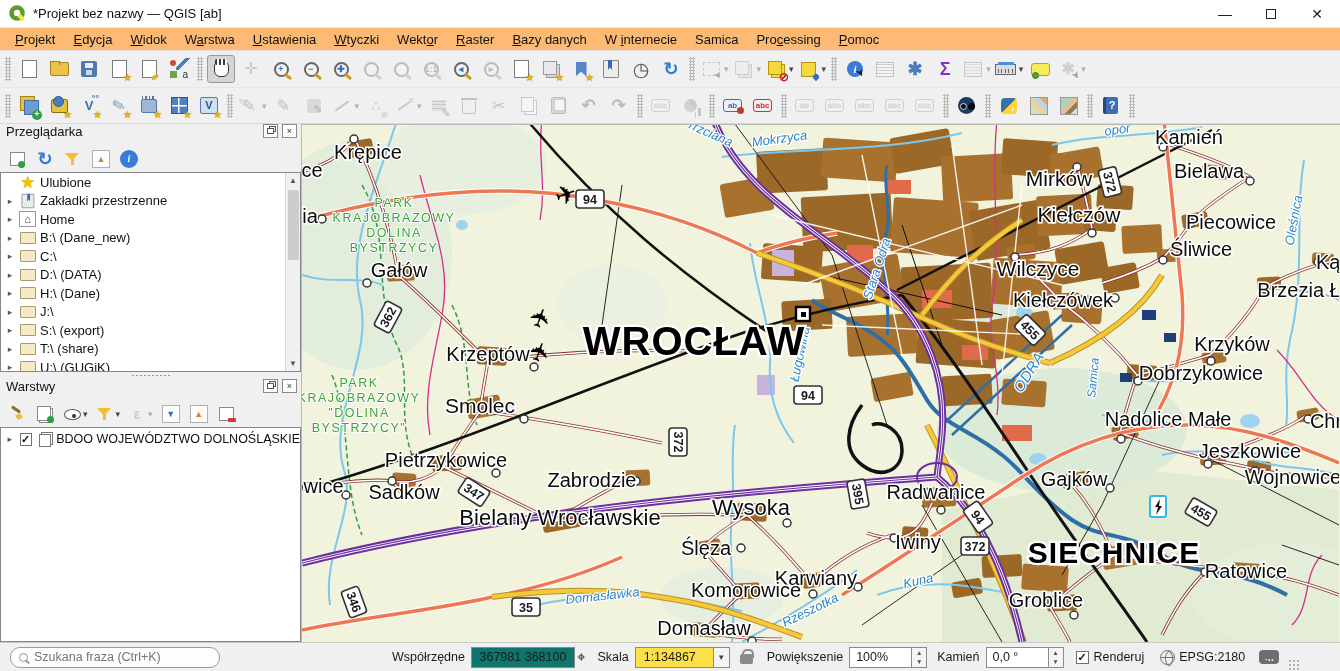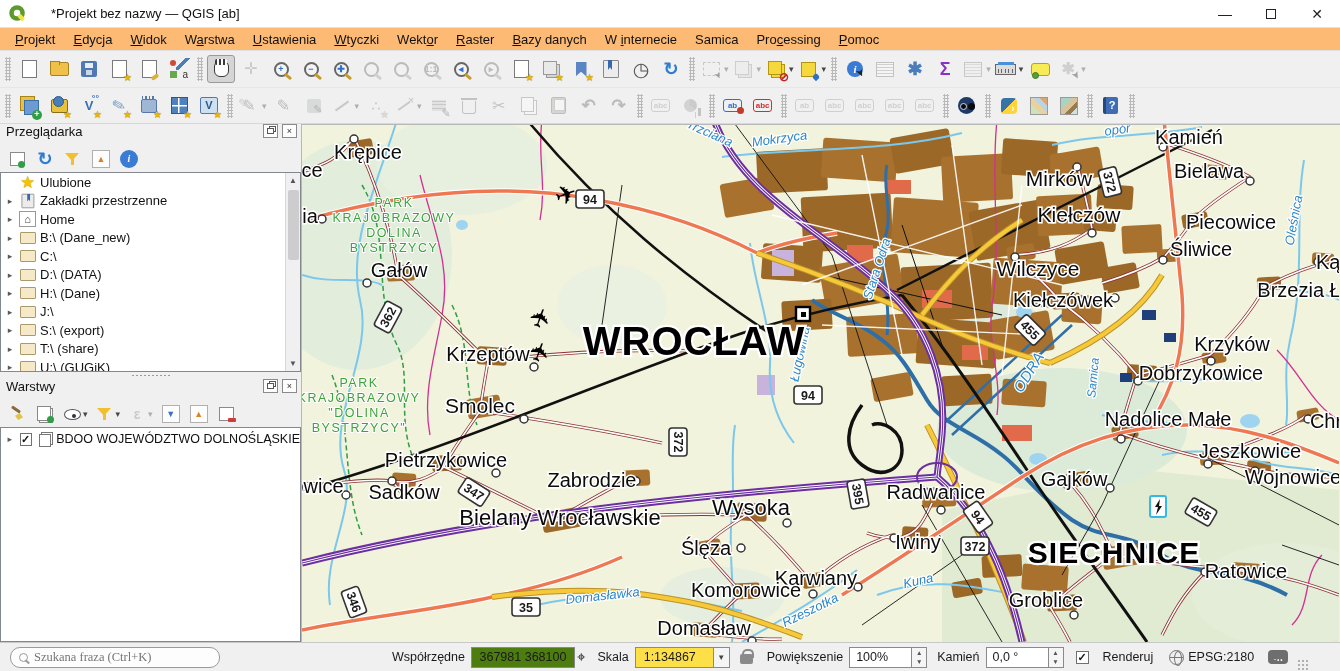--- a/index.html
+++ b/index.html
@@ -1,19 +1,19 @@
 <!DOCTYPE html>
 <html><head>
 <meta charset="utf-8">
 <style>
   *{box-sizing:border-box;margin:0;padding:0}
   html,body{width:1340px;height:671px;overflow:hidden;font-family:"Liberation Sans",sans-serif;font-size:13px;background:#f0f0f0;color:#111}
   
   #titlebar{height:28px;background:#fff;display:flex;align-items:center;border-bottom:1px solid #e3e3e3}
-  #titlebar .title{margin-left:24px;font-size:13px}
+  #titlebar .title{margin-left:6px;font-size:13px}
   .win-btns{margin-left:auto;display:flex;height:100%}
   .win-btn{width:46px;display:flex;align-items:center;justify-content:center;font-size:14px;color:#222}
   .win-btn .sq{width:10px;height:10px;border:1.2px solid #222}
   .qgis-logo{width:19px;height:19px;margin-left:8px;flex:0 0 auto}
   
   #menubar{height:23px;background:#fdba74;display:flex;align-items:center;padding-left:6px;border-bottom:1px solid #e0e0e0}
   .menu-item{padding:2px 9px;white-space:nowrap}
   .menu-item u{text-decoration:underline}
   
   .toolbar{display:flex;align-items:center;background:#f0f0f0;padding:0 2px}
@@ -155,23 +155,23 @@
   .cb{width:13px;height:13px;border:1px solid #707070;background:#fff;display:inline-flex;align-items:center;justify-content:center;font-size:11px;font-weight:bold;color:#1a1a1a}
   .grp-ic{width:15px;height:14px;position:relative}
   .grp-ic::before{content:"";position:absolute;left:2px;top:2px;width:10px;height:11px;background:#fff;border:1px solid #777;box-shadow:2px -2px 0 -1px #fff,2px -2px 0 0 #777}
   #map-wrap{flex:1;position:relative;background:#f1f3dc;border-top:1px solid #b8b8b8;overflow:hidden}
   #map-svg{display:block}
   
   #statusbar{height:29px;background:#f0f0f0;border-top:1px solid #c8c8c8;display:flex;align-items:center;font-size:12.5px;color:#1a1a1a;padding:0 4px}
   #search-wrap{width:210px;height:21px;margin-left:6px;border:1px solid #9a9a9a;border-radius:10px;background:#fdfdfd;display:flex;align-items:center;padding:0 8px;gap:6px;color:#8a8a8a}
   #search-wrap .mag{width:9px;height:9px;border:1.6px solid #9a9a9a;border-radius:50%;position:relative;flex:0 0 auto}
   #search-wrap .mag::after{content:"";position:absolute;width:5px;height:1.6px;background:#9a9a9a;bottom:-2px;right:-3px;transform:rotate(40deg)}
-  #search-wrap input{border:none;outline:none;background:transparent;font-family:Liberation Serif, serif;font-size:12.5px;color:#555;width:100%}
+  #search-wrap input{border:none;outline:none;background:transparent;font-family:Liberation Sans, sans-serif;font-size:12.5px;color:#555;width:100%}
   .sb-label{margin:0 6px 0 10px;white-space:nowrap}
-  .sb-box{height:21px;border:1px solid #8a8a8a;background:#4d7c0f;display:flex;align-items:center;justify-content:center;padding:0 6px;white-space:nowrap}
+  .sb-box{height:21px;border:1px solid #8a8a8a;background:#0f766e;display:flex;align-items:center;justify-content:center;padding:0 6px;white-space:nowrap}
   .sb-combo{display:flex;height:21px}
   .sb-combo .val{border:1px solid #8a8a8a;border-right:none;background:#fde047;display:flex;align-items:center;padding:0 8px}
   .sb-combo .btn{width:17px;border:1px solid #8a8a8a;background:#f5f5f5;display:flex;align-items:center;justify-content:center;font-size:8px;color:#444}
   .sb-spin{display:flex;height:21px}
   .sb-spin .val{width:62px;border:1px solid #8a8a8a;border-right:none;background:#fff;display:flex;align-items:center;padding:0 6px}
   .sb-spin .arrs{width:16px;border:1px solid #8a8a8a;background:#f5f5f5;display:flex;flex-direction:column}
   .sb-spin .arrs span{flex:1;display:flex;align-items:center;justify-content:center;font-size:6.5px;color:#555}
   .lock{width:13px;height:10px;background:#8a8a8a;border-radius:2px;position:relative;margin:4px 4px 0 10px}
   .lock::before{content:"";position:absolute;top:-5px;left:2.5px;width:8px;height:7px;border:2px solid #8a8a8a;border-bottom:none;border-radius:5px 5px 0 0}
   .extent-ic{font-size:15px;color:#222;margin:0 2px}
@@ -1164,18 +1164,18 @@
   </div>
   <span class="sb-label">Kamień</span>
   <div class="sb-spin">
     <div class="val">0,0 °</div>
     <div class="arrs">
         <span>▲</span>
         <span>▼</span>
       </div>
   </div>
   <span class="cb" style="margin-left:12px">✓</span>
-  <span class="sb-label" style="margin-left:14px">Renderuj</span>
+  <span class="sb-label" style="margin-left:5px">Renderuj</span>
   <span class="globe-ic"></span>
   <span>EPSG:2180</span>
   <span class="msg-ic">…</span>
   <span class="corner-grip"></span>
 </div>
 
 </body></html>

